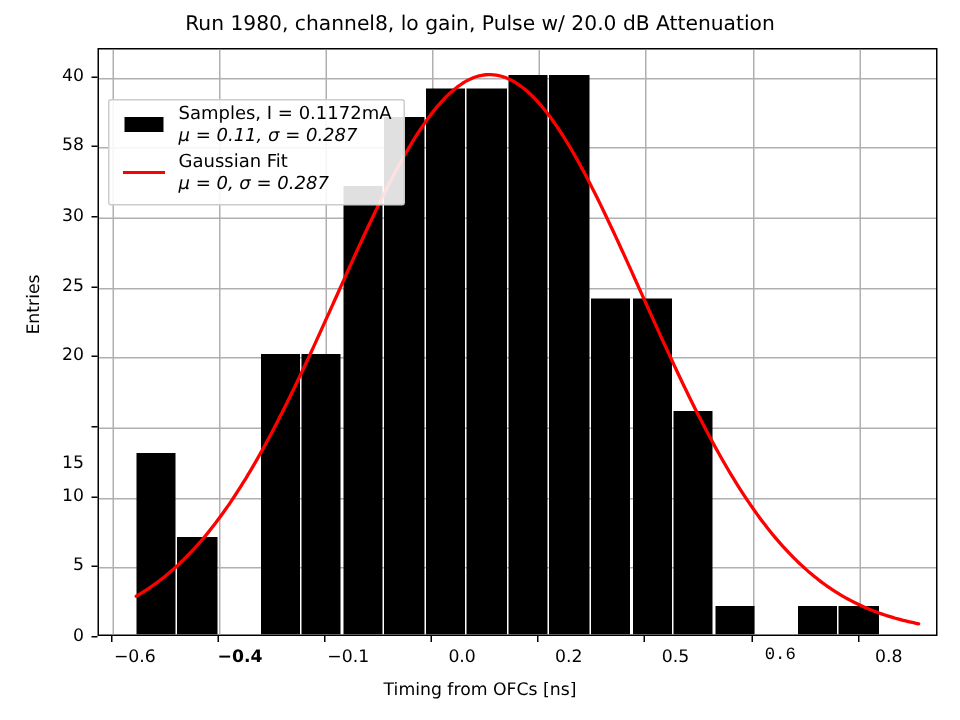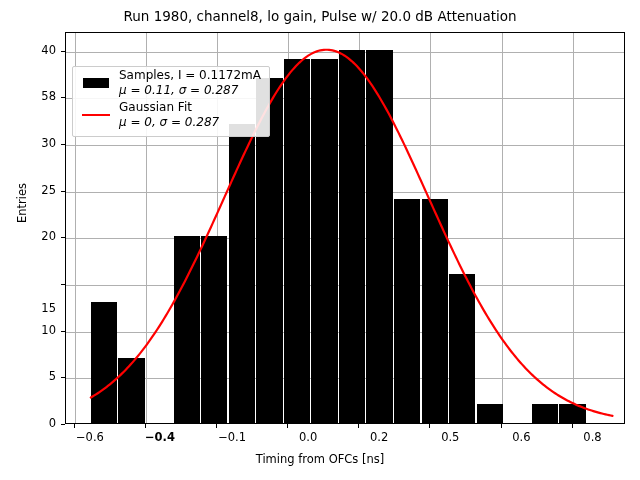--- a/index.html
+++ b/index.html
@@ -144,21 +144,21 @@
       <div class="xticklabel" style="left: 115px; font-weight: bold;">−0.4</div>
       <div class="xtick" style="left: 216.111px;"></div>
       <div class="xticklabel" style="left: 186.111px;">−0.1</div>
       <div class="xtick" style="left: 287.222px;"></div>
       <div class="xticklabel" style="left: 257.222px;">0.0</div>
       <div class="xtick" style="left: 358.333px;"></div>
       <div class="xticklabel" style="left: 328.333px;">0.2</div>
       <div class="xtick" style="left: 429.444px;"></div>
       <div class="xticklabel" style="left: 399.444px;">0.5</div>
       <div class="xtick" style="left: 500.556px;"></div>
-      <div class="xticklabel" style="left: 470.556px;">0.6</div>
+      <div class="xticklabel" style="left: 470.556px; font-family: Liberation Mono, monospace;">0.6</div>
       <div class="xtick" style="left: 571.667px;"></div>
       <div class="xticklabel" style="left: 541.667px;">0.8</div>
       <div class="ytick" style="top: 424px;"></div>
       <div class="yticklabel" style="top: 416px;">0</div>
       <div class="ytick" style="top: 377.333px;"></div>
       <div class="yticklabel" style="top: 369.333px;">5</div>
       <div class="ytick" style="top: 330.667px;"></div>
       <div class="yticklabel" style="top: 322.667px;">10</div>
       <div class="ytick" style="top: 284px;"></div>
       <div class="yticklabel" style="top: 276px; margin-top: 25px;">15</div>

